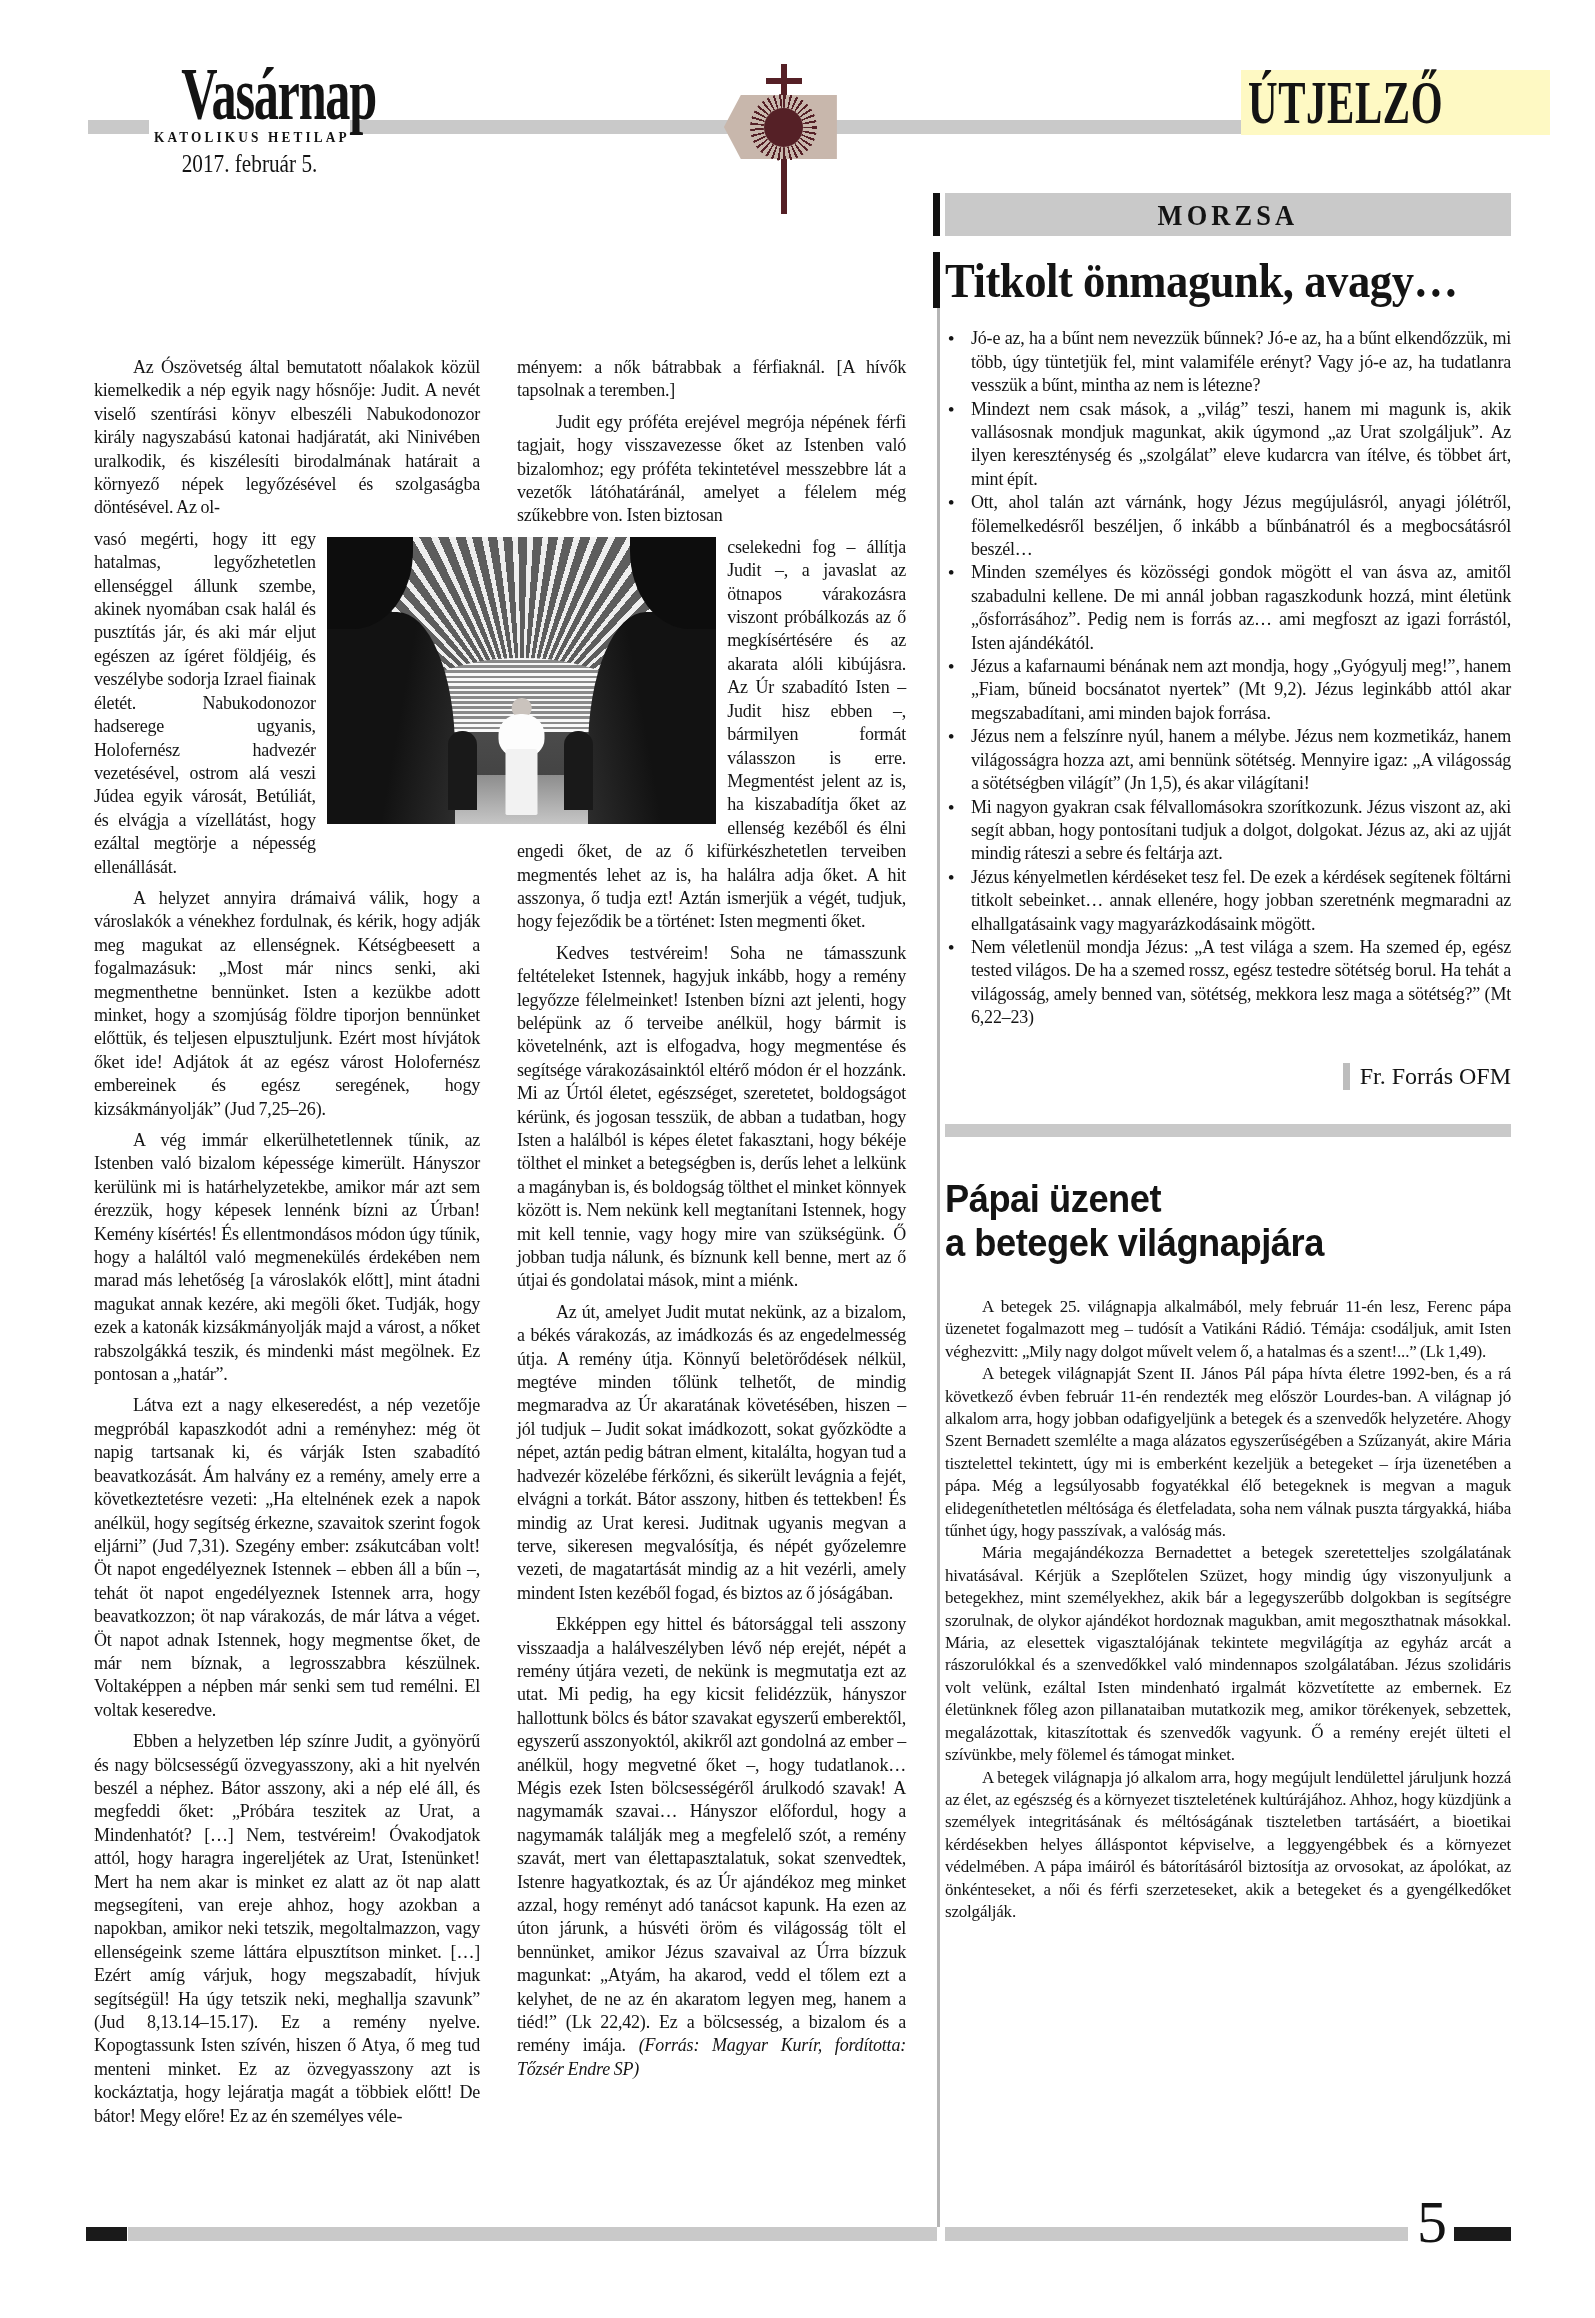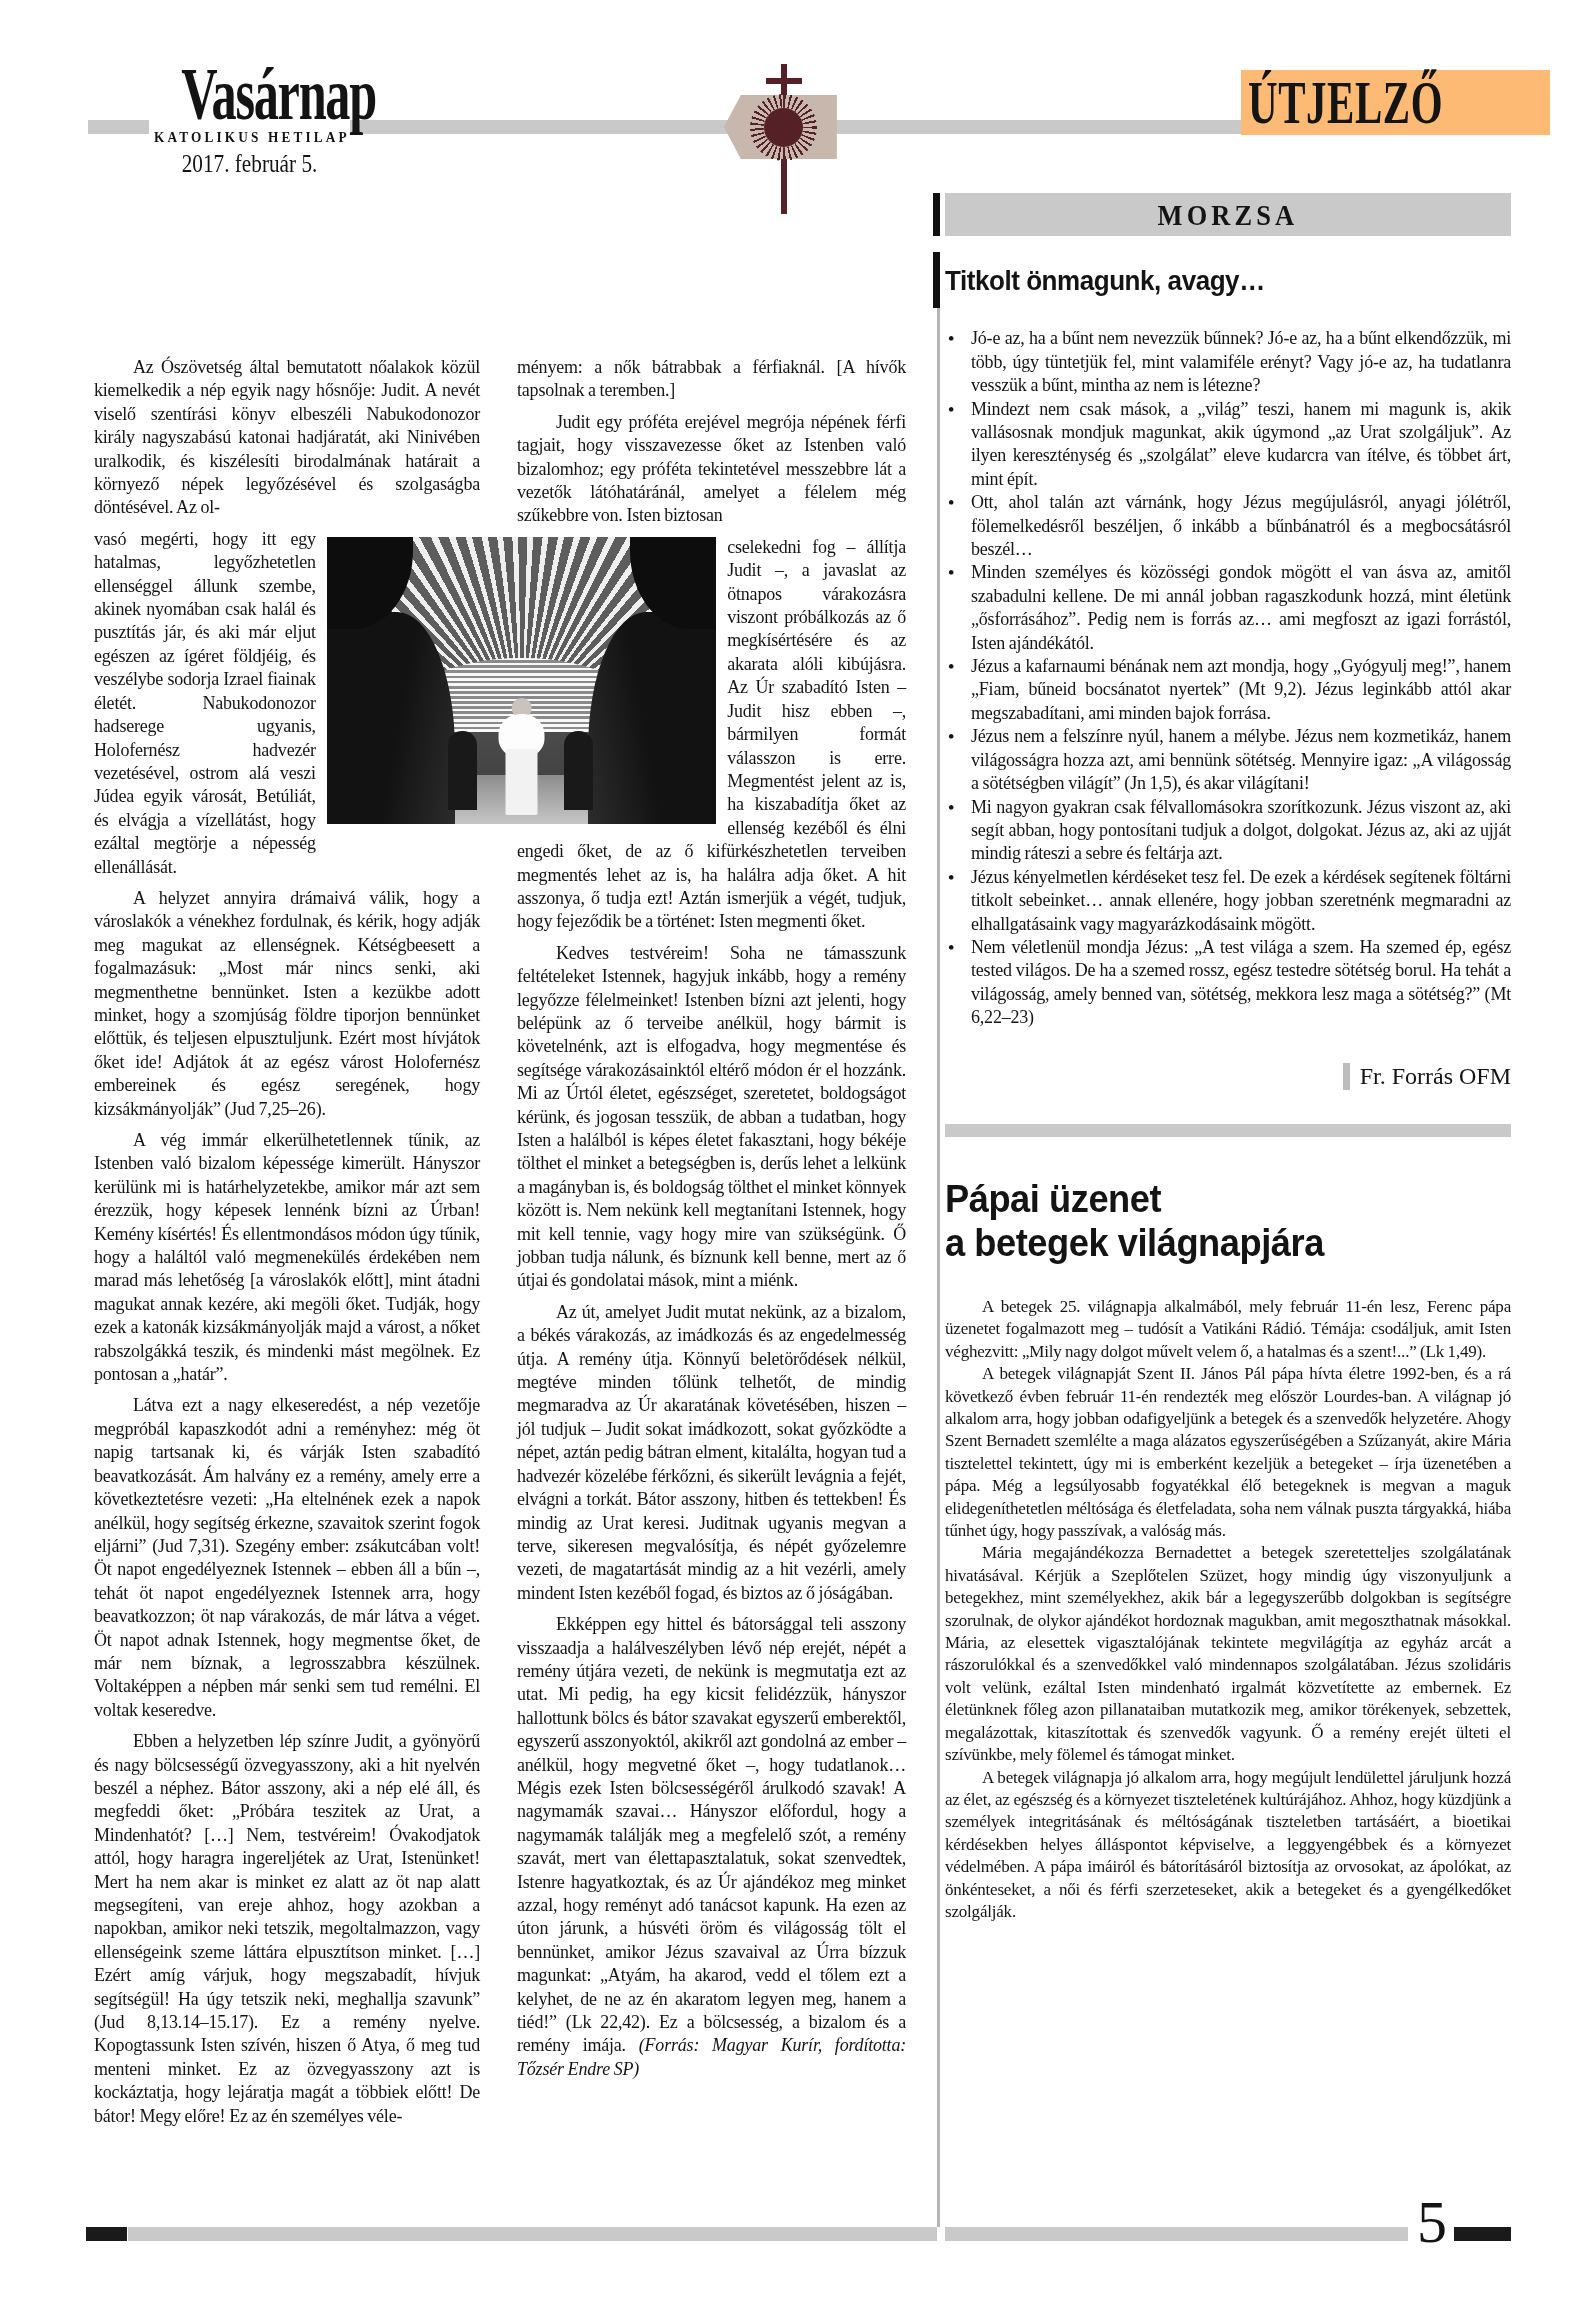--- a/index.html
+++ b/index.html
@@ -15,21 +15,21 @@
 
   
   .hdr-gray-bar{position:absolute;left:88px;top:120px;width:1174px;height:14px;background:var(--bar-gray);z-index:1;}
   .hdr-black-bar{position:absolute;left:1445px;top:120px;width:66px;height:14px;background:#1a1a1a;z-index:1;}
 
   .masthead{position:absolute;left:149px;top:56px;width:201px;text-align:center;background:#fff;z-index:2;padding:2.8px 0 1.9px;}
   .masthead-title{font-weight:bold;font-size:74px;line-height:70px;transform:scaleX(0.68);transform-origin:center;letter-spacing:-1.9px;white-space:nowrap;}
   .masthead-sub{font-weight:bold;font-size:14px;letter-spacing:3.3px;margin-top:0.9px;white-space:nowrap;transform:scaleX(0.95);transform-origin:center;}
   .masthead-date{font-size:25px;margin-top:4.7px;transform:scaleX(0.85);transform-origin:center;white-space:nowrap;}
 
-  .section-label-wrap{position:absolute;left:1241px;top:70px;z-index:2;background:#fdba74;padding:0 6.5px;}
+  .section-label-wrap{position:absolute;left:1241px;top:70px;z-index:2;background:#fef9c3;padding:0 6.5px;}
   .section-label{font-family:"Liberation Serif",serif;font-weight:700;font-size:62px;line-height:65px;letter-spacing:0.9px;transform:scaleX(0.66);transform-origin:left center;white-space:nowrap;display:inline-block;}
 
   .emblem{position:absolute;left:723px;top:64px;width:122px;height:150px;z-index:3;}
   .emblem-pole{position:absolute;left:58px;top:0;width:5.6px;height:150px;background:var(--maroon);}
   .emblem-cross-arm{position:absolute;left:43px;top:14px;width:36px;height:6px;background:var(--maroon);}
   .emblem-tag{position:absolute;left:0.9px;top:31px;width:113px;height:64px;background:var(--tan);
     clip-path:polygon(0 50%,15% 0,100% 0,100% 100%,15% 100%);}
   .emblem-rays{position:absolute;left:25px;top:28px;width:71px;height:71px;border-radius:50%;
     background:repeating-conic-gradient(var(--maroon) 0deg 4deg,rgba(0,0,0,0) 4deg 11deg);
     -webkit-mask:radial-gradient(circle closest-side,transparent 54%,#000 57% 93%,transparent 95%);
@@ -73,21 +73,21 @@
   .ph-pope .robe{position:absolute;top:51px;left:7.5px;right:7.5px;bottom:0;background:#f2f2f2;border-radius:2.8px 2.8px 1.4px 1.4px;}
 
   
   .v-rule{position:absolute;left:937px;top:308px;width:3.3px;height:1919px;background:var(--rule-gray);}
   .morzsa-blackbar{position:absolute;left:933px;top:193px;width:7px;height:43px;background:#111;}
   .title-blackbar{position:absolute;left:933px;top:252px;width:7px;height:56px;background:#111;}
 
   .sidebar{position:absolute;left:945px;top:193px;width:566px;}
   .morzsa-box{height:43px;background:var(--bar-gray);text-align:center;}
   .morzsa-label{display:inline-block;font-weight:bold;font-size:30px;line-height:43px;letter-spacing:4.7px;transform:scaleX(0.88);transform-origin:center;}
-  .sidebar-title{margin-top:22.4px;font-family:Liberation Sans, sans-serif;font-weight:bold;font-size:28px;line-height:45px;letter-spacing:-0.5px;}
+  .sidebar-title{margin-top:22.4px;font-family:Liberation Serif, serif;font-weight:bold;font-size:48px;line-height:45px;letter-spacing:-0.5px;}
   .sidebar-title span{display:inline-block;transform:scaleX(0.93);transform-origin:left center;white-space:nowrap;}
 
   .bullets{margin:24px 0 0;padding:0;list-style:none;font-size:18px;line-height:23.4px;text-align:justify;letter-spacing:-0.2px;word-spacing:-0.5px;}
   .bullets li{position:relative;padding-left:26px;margin:0;}
   .bullets li::before{content:"\2022";position:absolute;left:2.8px;top:0;font-size:19.6px;}
 
   .signature{margin-top:33px;text-align:right;font-size:24px;}
   .sig-bar{display:inline-block;width:7px;height:27px;background:#bdbdbd;margin-right:9.3px;vertical-align:-5.6px;}
 
   .section-divider{margin-top:34px;height:13px;background:var(--bar-gray);}

